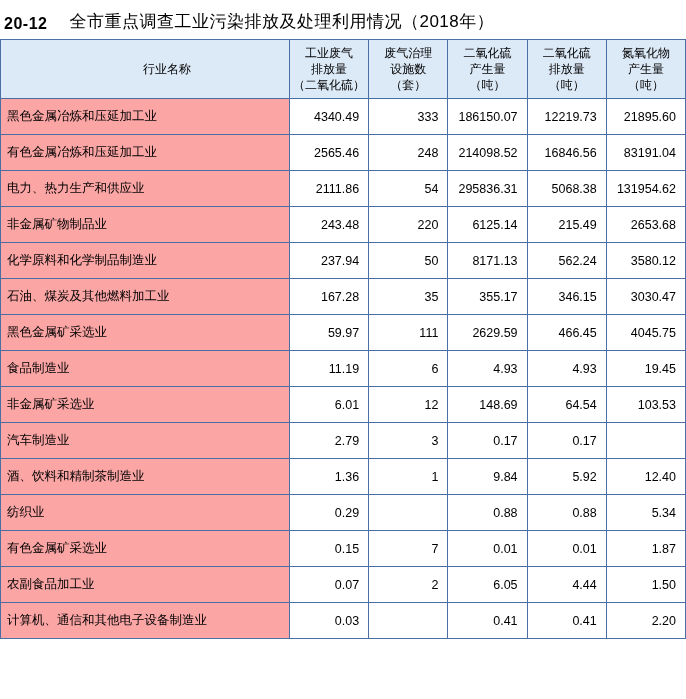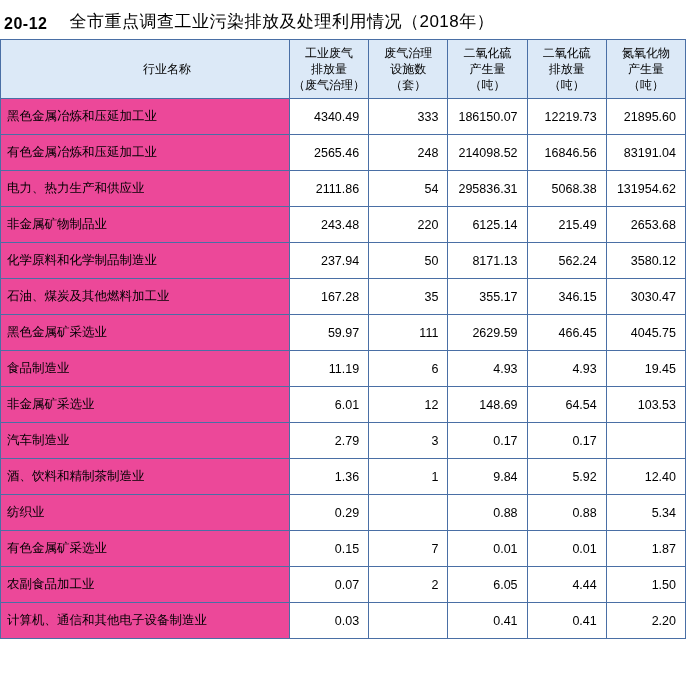--- a/index.html
+++ b/index.html
@@ -57,21 +57,21 @@
     padding: 2px 3px;
   }
   thead th.first-col {
     width: 244px;
     padding-left: 44px;
   }
   thead th .hl {
     display: block;
   }
   tbody td.name {
-    background: #ec4899;
+    background: #fca5a5;
     font-size: 12.5px;
     text-align: left;
     padding-left: 6px;
     height: 35px;
     white-space: nowrap;
     overflow: hidden;
   }
   tbody td.num {
     background: #ffffff;
     font-size: 12.5px;
@@ -93,21 +93,21 @@
 
   <table class="data">
     <thead>
       <tr>
           <th class="first-col">
             <span class="hl">行业名称</span>
           </th>
           <th>
             <span class="hl">工业废气</span>
             <span class="hl">排放量</span>
-            <span class="hl">（废气治理）</span>
+            <span class="hl">（二氧化硫）</span>
           </th>
           <th>
             <span class="hl">废气治理</span>
             <span class="hl">设施数</span>
             <span class="hl">（套）</span>
           </th>
           <th>
             <span class="hl">二氧化硫</span>
             <span class="hl">产生量</span>
             <span class="hl">（吨）</span>

